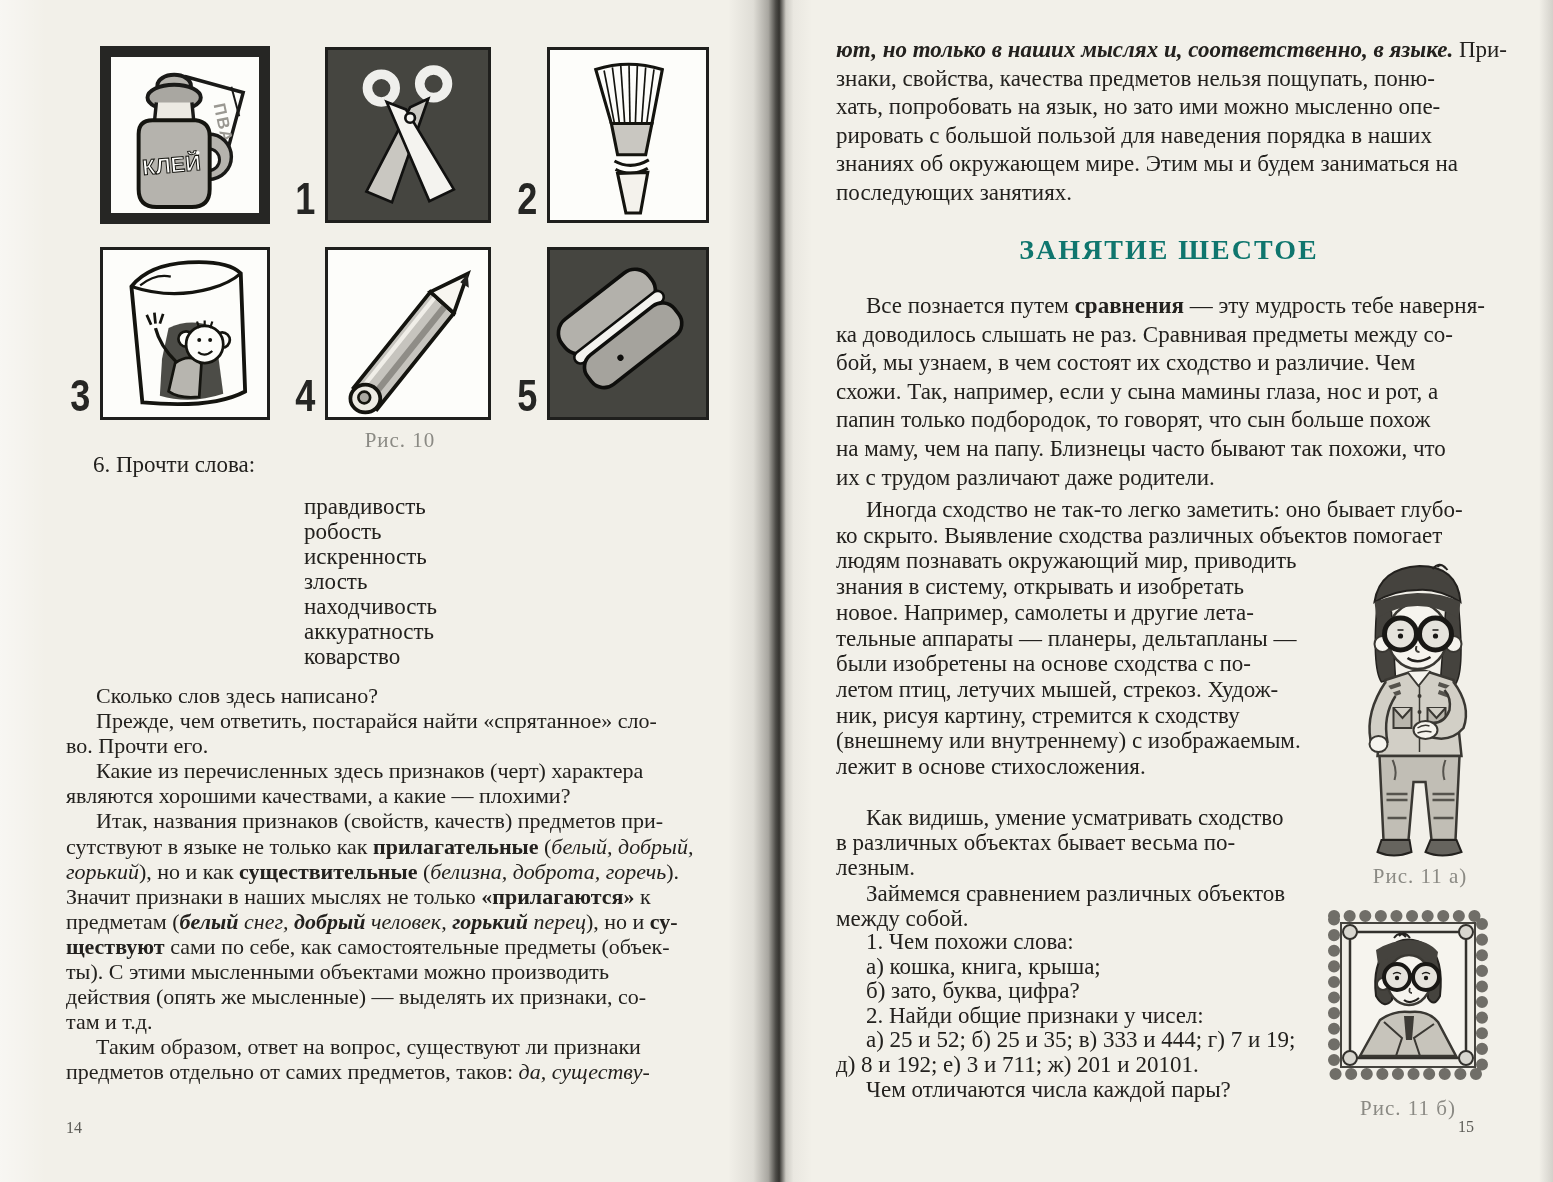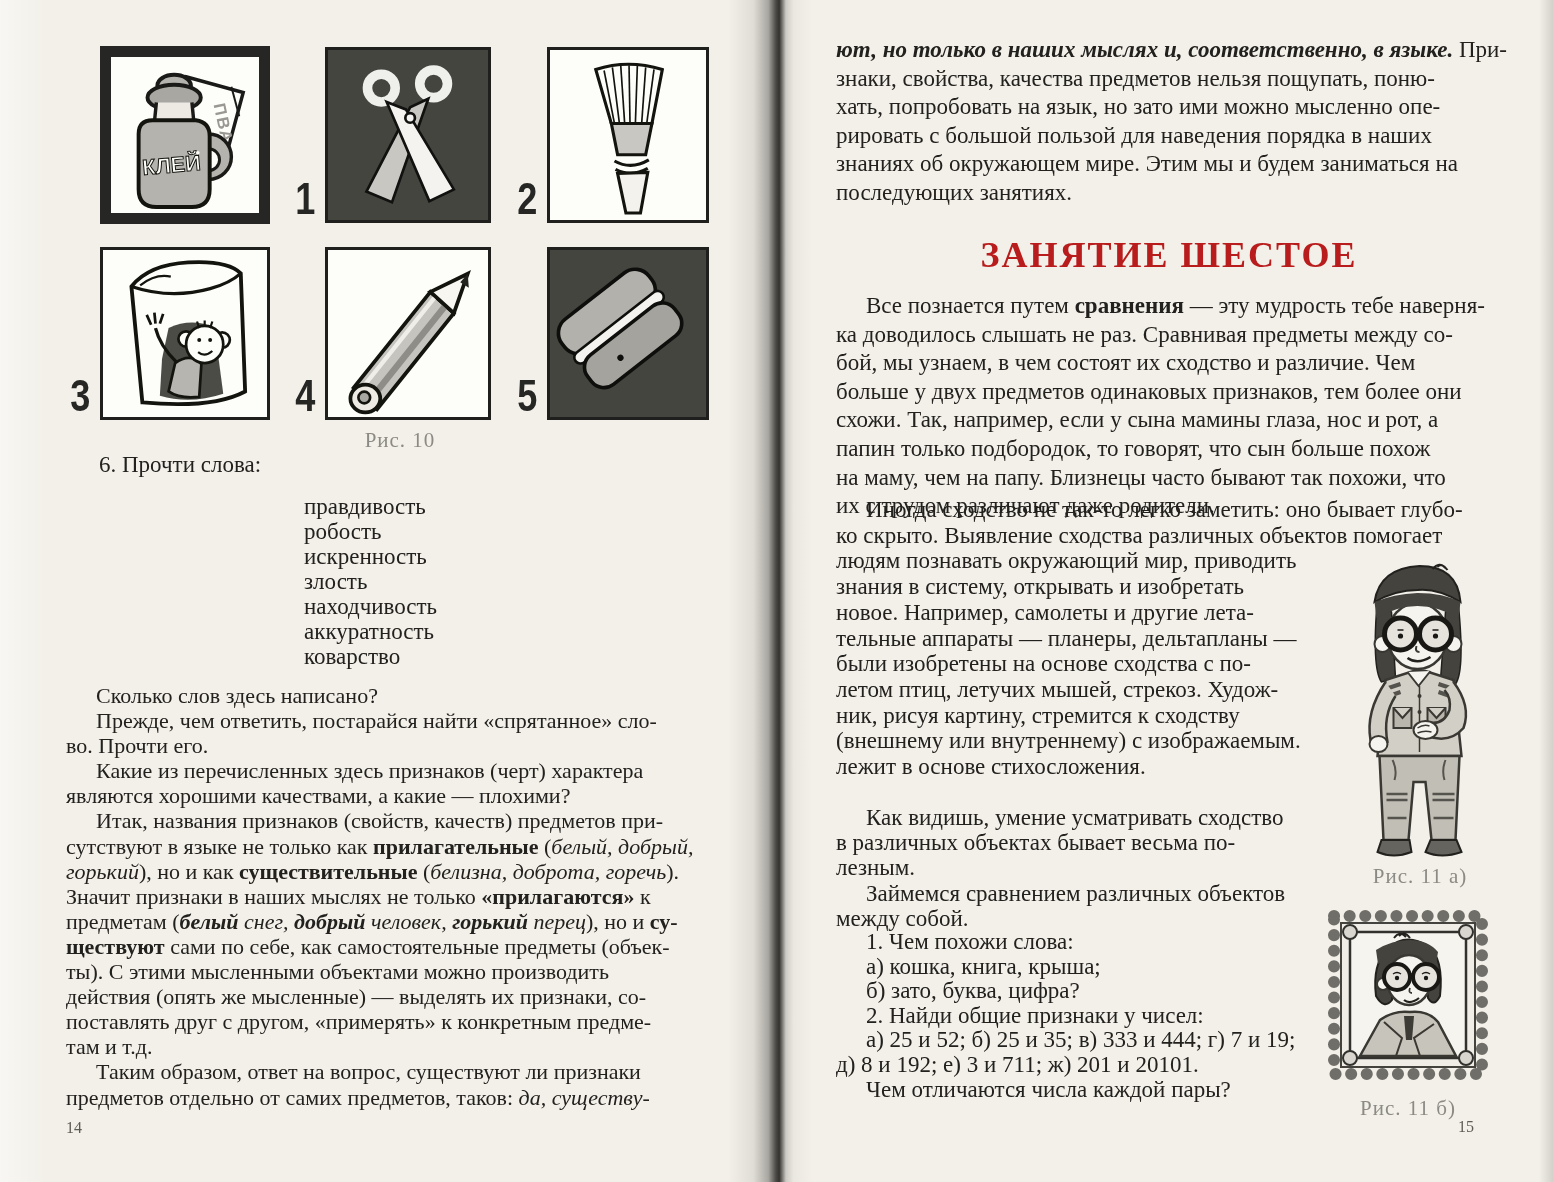--- a/index.html
+++ b/index.html
@@ -35,22 +35,22 @@
   .s-i{font-style:italic;}
   .s-bi{font-weight:bold;font-style:italic;}
 
   .lp-intro{font-size:23px;}
   .lp-words{font-size:23px;line-height:25px;}
   .lp-body{font-size:22px;line-height:25.1px;width:668px;}
   .rp-a{font-size:23px;line-height:28.6px;width:666px;}
   .rp-b{font-size:23px;line-height:25.7px;width:666px;}
   .rp-c{font-size:23px;line-height:25.2px;width:666px;}
   .rp-list{font-size:23px;line-height:24.6px;width:560px;}
-  .rp-head{font-family:"Liberation Serif", serif;font-weight:bold;font-size:36px;
-    letter-spacing:2px;color:#b91c1c;text-align:center;width:666px;}
+  .rp-head{font-family:"Liberation Serif", serif;font-weight:bold;font-size:28px;
+    letter-spacing:2px;color:#0f766e;text-align:center;width:666px;}
 
   .figwrap{position:absolute;}
   .figwrap svg{display:block;}
 </style>
 </head>
 <body>
 
 <div class="spread">
   <div class="edge-l"></div>
 
@@ -144,21 +144,21 @@
     </div>
 
     <div class="fignum" style="left:293px;top:177px;">1</div>
     <div class="fignum" style="left:515px;top:177px;">2</div>
     <div class="fignum" style="left:68px;top:374px;">3</div>
     <div class="fignum" style="left:293px;top:374px;">4</div>
     <div class="fignum" style="left:515px;top:374px;">5</div>
 
     <div class="abs caption" style="left:280px;top:428px;width:240px;">Рис. 10</div>
 
-    <div class="abs lp-intro" style="left:99px;top:452px;">6. Прочти слова:</div>
+    <div class="abs lp-intro" style="left:93px;top:452px;">6. Прочти слова:</div>
 
     <div class="tblock lp-words" style="left:304px;top:494px;">
         <div class="tl">правдивость</div>
         <div class="tl">робость</div>
         <div class="tl">искренность</div>
         <div class="tl">злость</div>
         <div class="tl">находчивость</div>
         <div class="tl">аккуратность</div>
         <div class="tl">коварство</div>
       </div>
@@ -170,21 +170,20 @@
         <div class="tl ind">Какие из перечисленных здесь признаков (черт) характера</div>
         <div class="tl">являются хорошими качествами, а какие — плохими?</div>
         <div class="tl ind">Итак, названия признаков (свойств, качеств) предметов при-</div>
         <div class="tl">сутствуют в языке не только как <span class="s-b">прилагательные</span> (<span class="s-i">белый, добрый,</span></div>
         <div class="tl"><span class="s-i">горький</span>), но и как <span class="s-b">существительные</span> (<span class="s-i">белизна, доброта, горечь</span>).</div>
         <div class="tl">Значит признаки в наших мыслях не только <span class="s-b">«прилагаются»</span> к</div>
         <div class="tl">предметам (<span class="s-bi">белый</span><span class="s-i"> снег, </span><span class="s-bi">добрый</span><span class="s-i"> человек, </span><span class="s-bi">горький</span><span class="s-i"> перец</span>), но и <span class="s-b">су-</span></div>
         <div class="tl"><span class="s-b">ществуют</span> сами по себе, как самостоятельные предметы (объек-</div>
         <div class="tl">ты). С этими мысленными объектами можно производить</div>
         <div class="tl">действия (опять же мысленные) — выделять их признаки, со-</div>
-        <div class="tl">поставлять друг с другом, «примерять» к конкретным предме-</div>
         <div class="tl">там и т.д.</div>
         <div class="tl ind">Таким образом, ответ на вопрос, существуют ли признаки</div>
         <div class="tl">предметов отдельно от самих предметов, таков: <span class="s-i">да, существу-</span></div>
       </div>
 
     <div class="abs pagenum" style="left:66px;top:1119px;">14</div>
   </div>
 
   <div class="spine"></div>
 
@@ -198,21 +197,20 @@
         <div class="tl">знаниях об окружающем мире. Этим мы и будем заниматься на</div>
         <div class="tl">последующих занятиях.</div>
       </div>
 
     <div class="abs rp-head" style="left:836px;top:234px;">ЗАНЯТИЕ ШЕСТОЕ</div>
 
     <div class="tblock rp-a" style="left:836px;top:292px;">
         <div class="tl ind">Все познается путем <span class="s-b">сравнения</span> — эту мудрость тебе наверня-</div>
         <div class="tl">ка доводилось слышать не раз. Сравнивая предметы между со-</div>
         <div class="tl">бой, мы узнаем, в чем состоят их сходство и различие. Чем</div>
-        <div class="tl">больше у двух предметов одинаковых признаков, тем более они</div>
         <div class="tl">схожи. Так, например, если у сына мамины глаза, нос и рот, а</div>
         <div class="tl">папин только подбородок, то говорят, что сын больше похож</div>
         <div class="tl">на маму, чем на папу. Близнецы часто бывают так похожи, что</div>
         <div class="tl">их с трудом различают даже родители.</div>
       </div>
 
     <div class="tblock rp-b" style="left:836px;top:497px;">
         <div class="tl ind">Иногда сходство не так-то легко заметить: оно бывает глубо-</div>
         <div class="tl">ко скрыто. Выявление сходства различных объектов помогает</div>
         <div class="tl">людям познавать окружающий мир, приводить</div>

